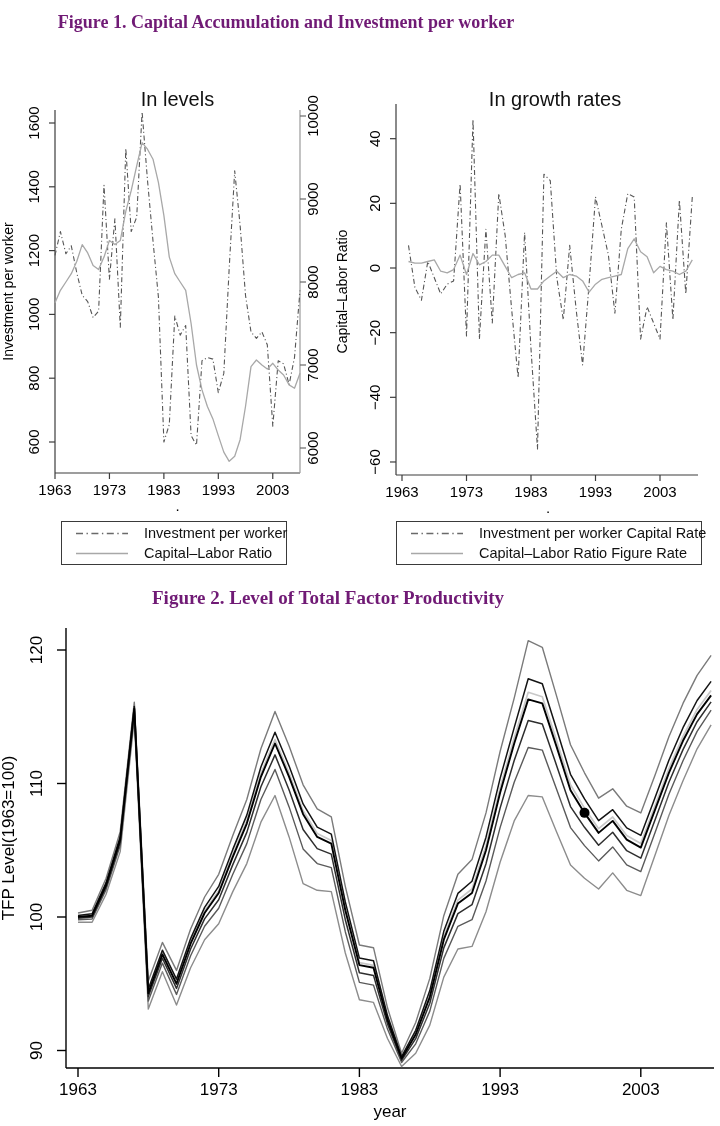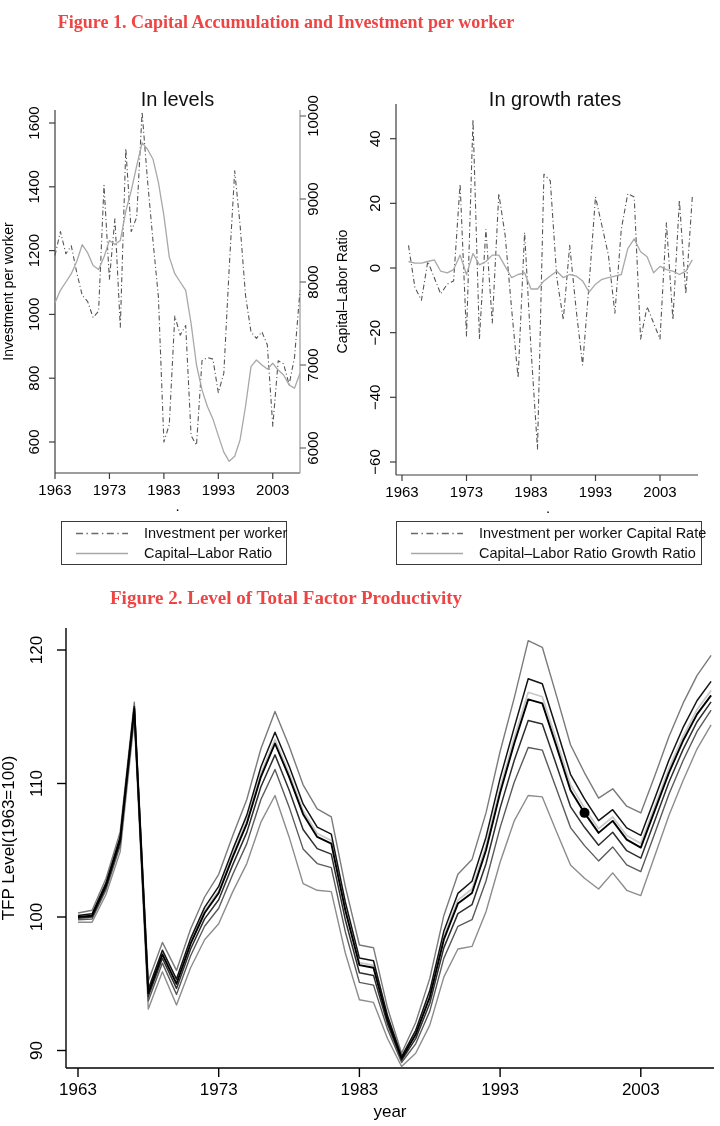--- a/index.html
+++ b/index.html
@@ -1,21 +1,21 @@
 <!DOCTYPE html>
 <html><head>
 <meta charset="utf-8">
 <style>
   html,body{margin:0;padding:0;background:#fff;}
   .page{position:relative;width:720px;height:1126px;background:#ffffff;overflow:hidden;
         font-family:"Liberation Sans", sans-serif;}
-  .fig-title{position:absolute;left:0;width:572px;text-align:center;color:#ef4444;
+  .fig-title{position:absolute;left:0;width:572px;text-align:center;color:#701a75;
              font-family:"Liberation Serif", serif;font-weight:bold;}
   .t1{top:12px;font-size:18px;}
-  .t2{top:587px;font-size:19px;}
+  .t2{top:587px;font-size:19px;padding-left:42px;}
   svg.chart{position:absolute;}
   #chart-levels{left:0;top:58px;}
   #chart-growth{left:358px;top:58px;}
   #chart-tfp{left:0;top:612px;}
   .legend{position:absolute;border:1.3px solid #3a3a3a;background:#fff;
           display:flex;flex-direction:column;justify-content:center;gap:1px;}
   #legend-levels{left:61px;top:521px;width:224px;height:42px;}
   #legend-growth{left:396px;top:521px;width:304px;height:42px;}
   .lg-row{display:flex;align-items:center;height:19px;padding-left:12px;}
   .lg-sample{width:56px;height:9px;flex:0 0 56px;}
@@ -122,21 +122,21 @@
     <div class="lg-row">
       <svg class="lg-sample">
           <line x1="2" y1="4.5" x2="54" y2="4.5" stroke="#6a6a6a" stroke-width="1.4" stroke-dasharray="7 3.5 1.4 3.5"></line>
         </svg>
       <span class="lg-label">Investment per worker Capital Rate</span>
     </div>
     <div class="lg-row">
       <svg class="lg-sample">
           <line x1="2" y1="4.5" x2="54" y2="4.5" stroke="#a8a8a8" stroke-width="1.4"></line>
         </svg>
-      <span class="lg-label">Capital–Labor Ratio Growth Ratio</span>
+      <span class="lg-label">Capital–Labor Ratio Figure Rate</span>
     </div>
   </div>
 
   <div class="fig-title t2">Figure 2. Level of Total Factor Productivity</div>
 
   <svg id="chart-tfp" class="chart" width="720" height="514">
       <line x1="66" y1="16" x2="66" y2="456" stroke="#000" stroke-width="1.4"></line>
       <line x1="66" y1="456" x2="714" y2="456" stroke="#000" stroke-width="1.4"></line>
       <line x1="57" y1="438.5" x2="66" y2="438.5" stroke="#000" stroke-width="1.4"></line>
       <text x="42" y="438.5" fill="#000" font-size="17" text-anchor="middle" font-family="&quot;Liberation Sans&quot;, sans-serif" transform="rotate(-90 42 438.5)">90</text>

